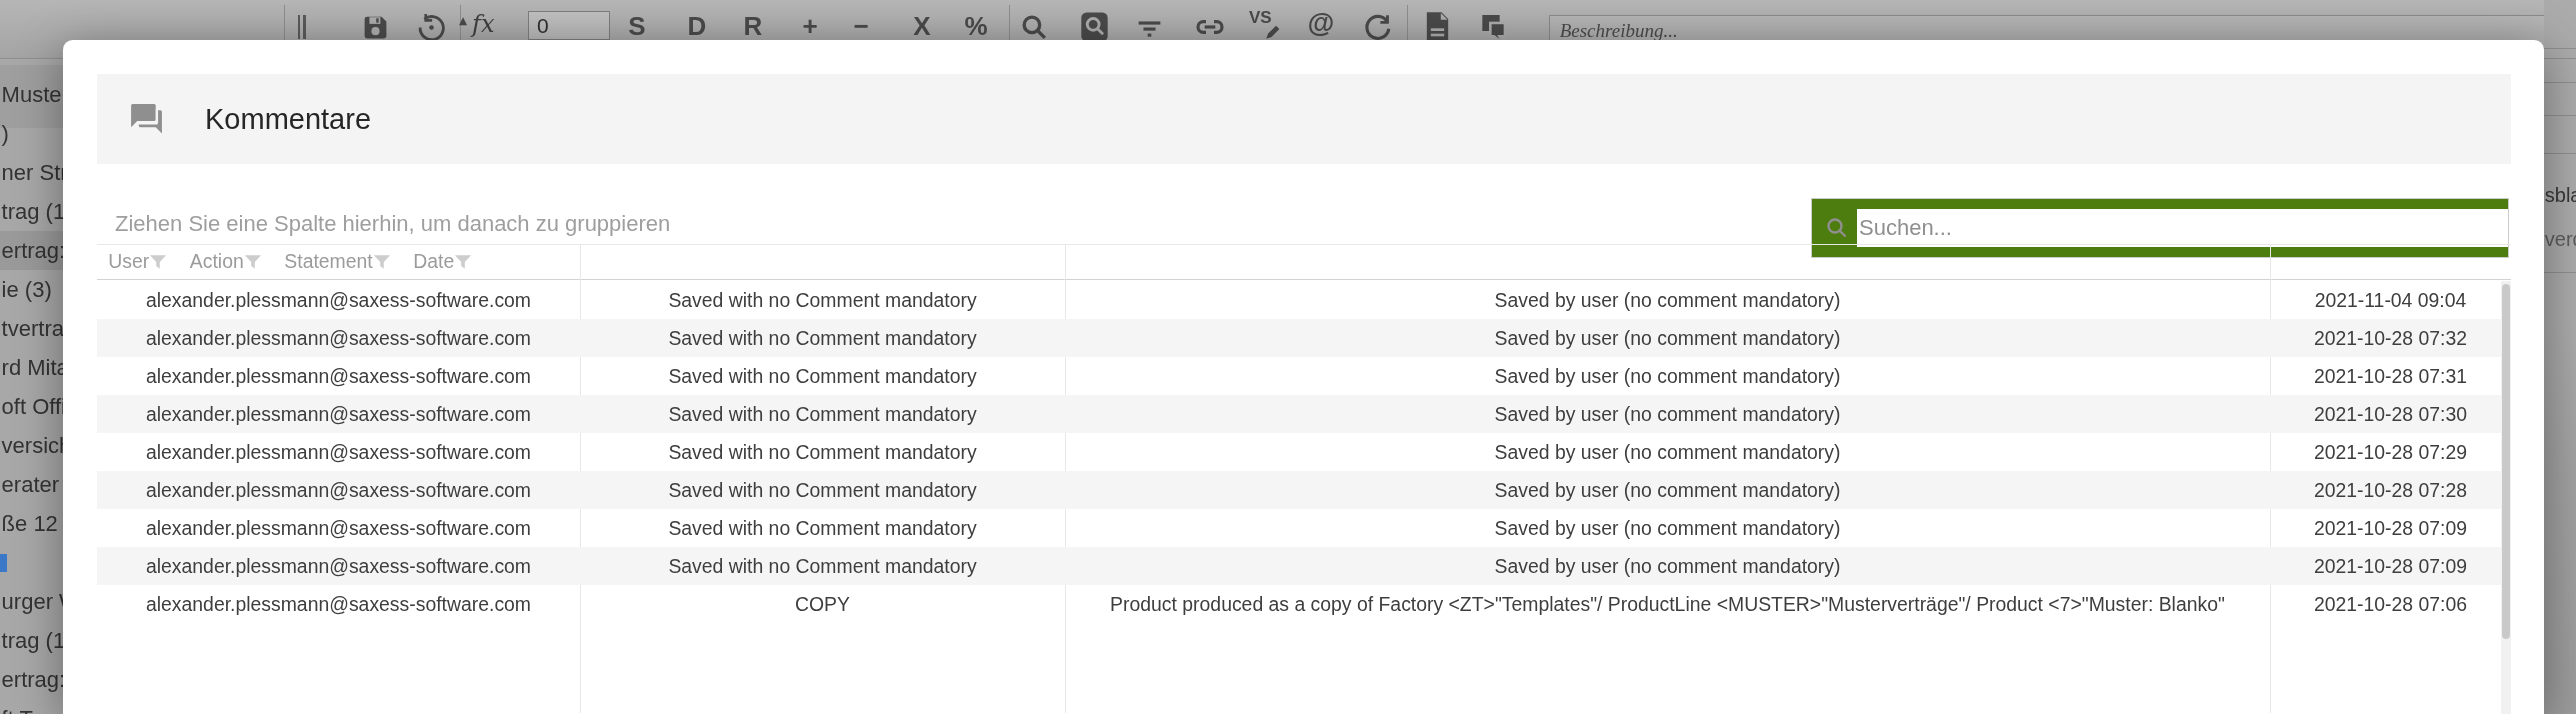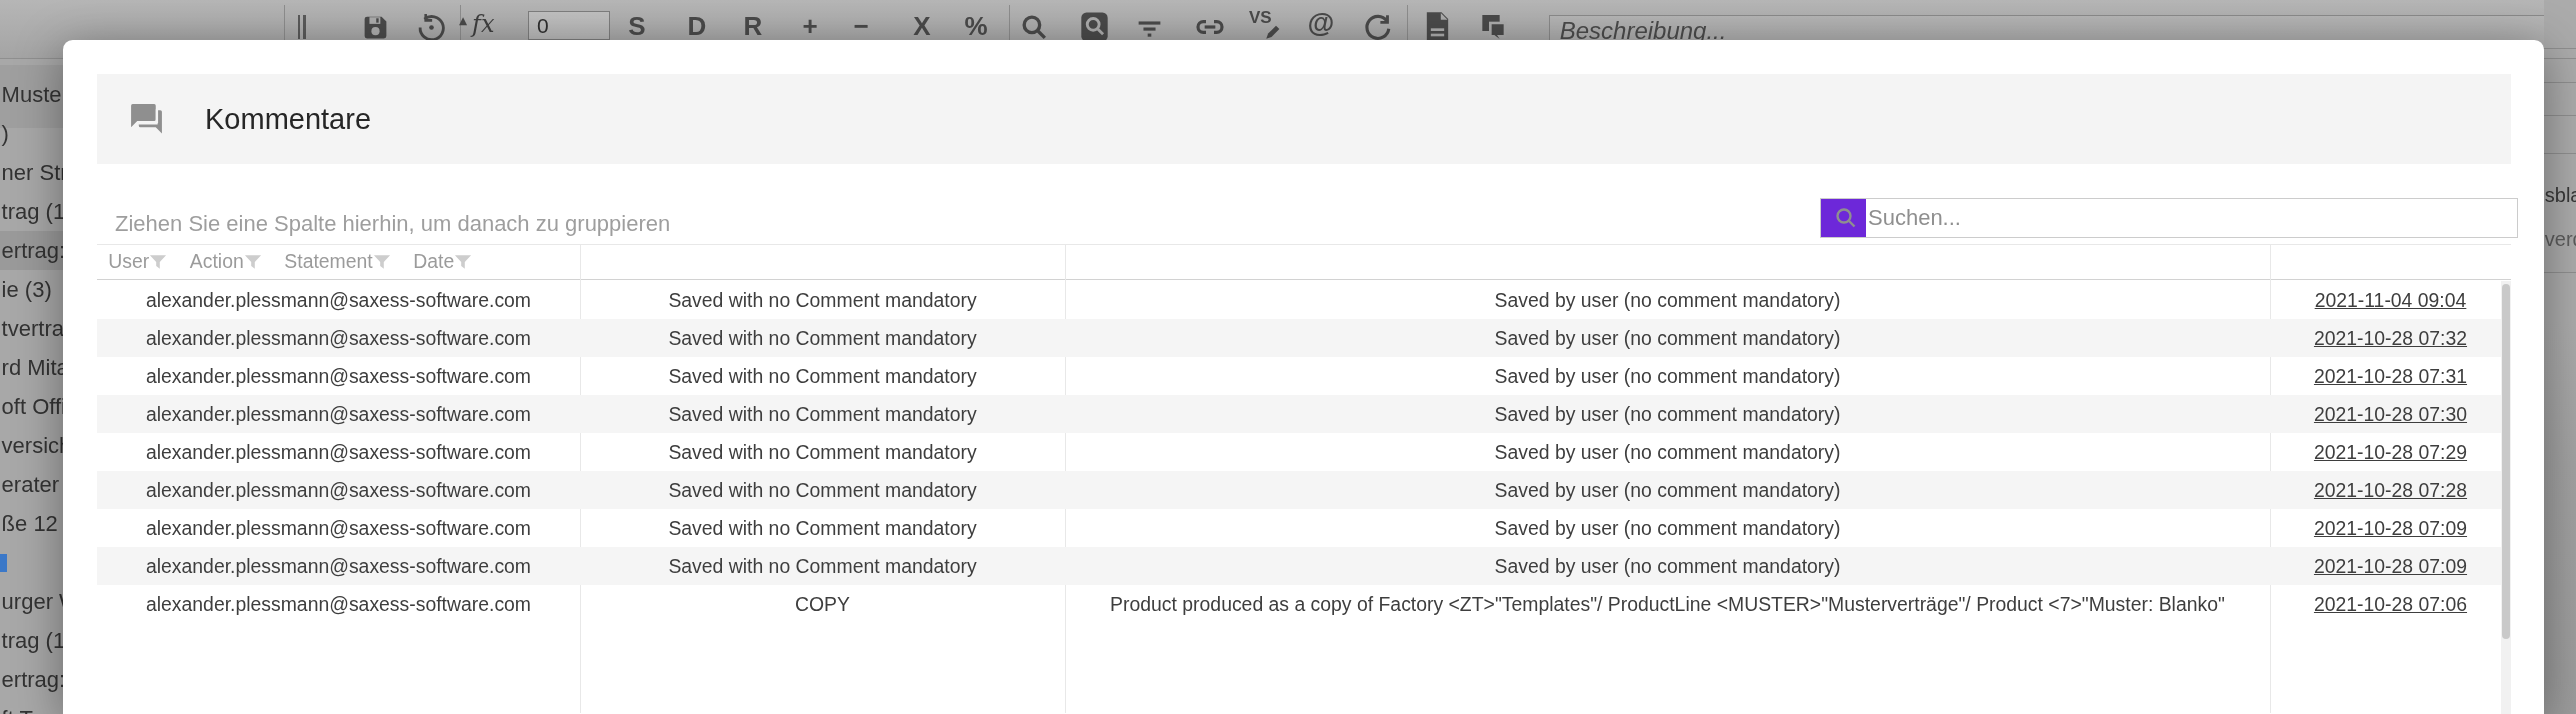--- a/index.html
+++ b/index.html
@@ -19,21 +19,21 @@
         font-style:italic;font-size:24px;color:#3f3f3f;}
   .t-fx .tri{position:absolute;left:-13px;top:4.8px;font-size:10.5px;font-style:normal;color:#4a4a4a;}
   .t-value{position:absolute;left:528px;top:11.3px;width:82px;height:29px;background:rgba(255,255,255,.18);
            border:0.8px solid #7e7e7e;font-size:21px;color:#2f2f2f;padding:0 8px;box-sizing:border-box;
            font-family:inherit;}
   .t-vs{position:absolute;top:9.7px;width:36px;height:36px;}
   .t-vs .vstxt{position:absolute;left:0;top:-1.6px;font-size:17px;font-weight:bold;color:#4a4a4a;}
   .t-at{position:absolute;top:6.5px;transform:translateX(-50%);font-size:27.5px;font-weight:600;color:#4a4a4a;}
   .t-desc{position:absolute;left:1549px;top:15.3px;width:1027px;height:32px;background:rgba(255,255,255,.06);
           border:0.8px solid #8a8a8a;border-right:none;box-sizing:border-box;font-style:italic;
-          font-size:24px;color:#4b4b4b;padding:1.6px 9.7px;font-family:Liberation Sans, sans-serif;}
+          font-size:19px;color:#4b4b4b;padding:1.6px 9.7px;font-family:Liberation Serif, serif;}
   .t-desc::placeholder{color:#4b4b4b;opacity:1;font-style:italic;}
 
   
   .sidebar{position:absolute;left:0;top:58px;width:97px;height:656px;overflow:hidden;}
   .sb-band-top{position:absolute;left:0;top:6.5px;width:97px;height:63px;background:#9f9f9f;}
   .sb-items{position:absolute;left:0;top:17px;width:97px;}
   .sb-item{height:39px;line-height:39px;font-size:22px;color:#333;white-space:nowrap;padding-left:1.6px;}
   .sb-item.selected{background:#9a9a9a;}
   .sb-item.blue{position:relative;}
   .sb-item.blue::after{content:"";position:absolute;left:0;top:11.3px;width:7.3px;height:18px;background:#3b78c8;}
@@ -47,39 +47,39 @@
   
   .dialog{position:absolute;left:63px;top:40px;width:2481px;height:674px;background:#fff;
           border-radius:9.7px 9.7px 0 0;box-shadow:0 9.7px 48px rgba(0,0,0,.38);overflow:hidden;}
   .dlg-header{position:absolute;left:34px;top:34px;width:2414px;height:90px;background:#f4f4f4;
               display:flex;align-items:center;}
   .dlg-title{margin-left:40px;font-size:29px;font-weight:500;color:#262626;}
   .dlg-header svg{margin-left:31px;}
 
   .group-hint{position:absolute;left:52px;top:171px;font-size:22px;color:#9e9e9e;white-space:nowrap;}
 
-  .searchbox{position:absolute;left:1748px;top:158px;width:698px;height:40px;border:0.8px solid #ccc;
-             box-sizing:border-box;background:#6d28d9;display:flex;align-items:center;margin-left:9px;}
+  .searchbox{position:absolute;left:1748px;top:158px;width:698px;height:60px;border:0.8px solid #ccc;
+             box-sizing:border-box;background:#4d7c0f;display:flex;align-items:center;}
   .searchbox svg{margin:0 8px 0 13px;flex:0 0 auto;}
   .search-input{border:none;outline:none;flex:1;font-size:22px;color:#333;font-family:inherit;height:36px;}
   .search-input::placeholder{color:#8f8f8f;}
 
   
   .tgrid-topline{position:absolute;left:34px;top:204px;width:2414px;height:0.8px;background:#e8e8e8;}
   .thead{position:absolute;left:34px;top:204px;width:2414px;height:35px;display:flex;
          border-bottom:1.6px solid #d2d2d2;box-sizing:content-box;}
   .th{display:flex;align-items:center;justify-content:space-between;box-sizing:border-box;
       padding:0 11.3px;font-size:19.4px;color:#9b9b9b;white-space:nowrap;overflow:hidden;}
   .col-sep{position:absolute;top:204px;width:0.8px;height:469px;background:#e8e8e8;}
   .tbody{position:absolute;left:34px;top:241px;width:2414px;text-align:center;}
   .trow{display:flex;height:38px;}
   .trow:nth-child(even){background:#f5f5f5;}
   .td{box-sizing:border-box;padding:0 11.3px;line-height:38px;font-size:19.4px;color:#3e3e3e;
       white-space:nowrap;overflow:hidden;}
-  .w-user{width:483px;}.w-action{width:485px;}.w-stmt{width:1205px;}.w-date{width:241px;text-decoration:underline;}
+  .w-user{width:483px;}.w-action{width:485px;}.w-stmt{width:1205px;}.w-date{width:241px;}
 
   .vscroll{position:absolute;left:2438px;top:241px;width:9.7px;height:433px;background:#f1f1f1;}
   .vscroll .thumb{position:absolute;left:0.8px;top:3.2px;width:8px;height:355px;background:#c9c9c9;border-radius:4px;}
 </style>
 </head>
 <body>
 
 <div class="screen">
 
   <div class="toolbar">

